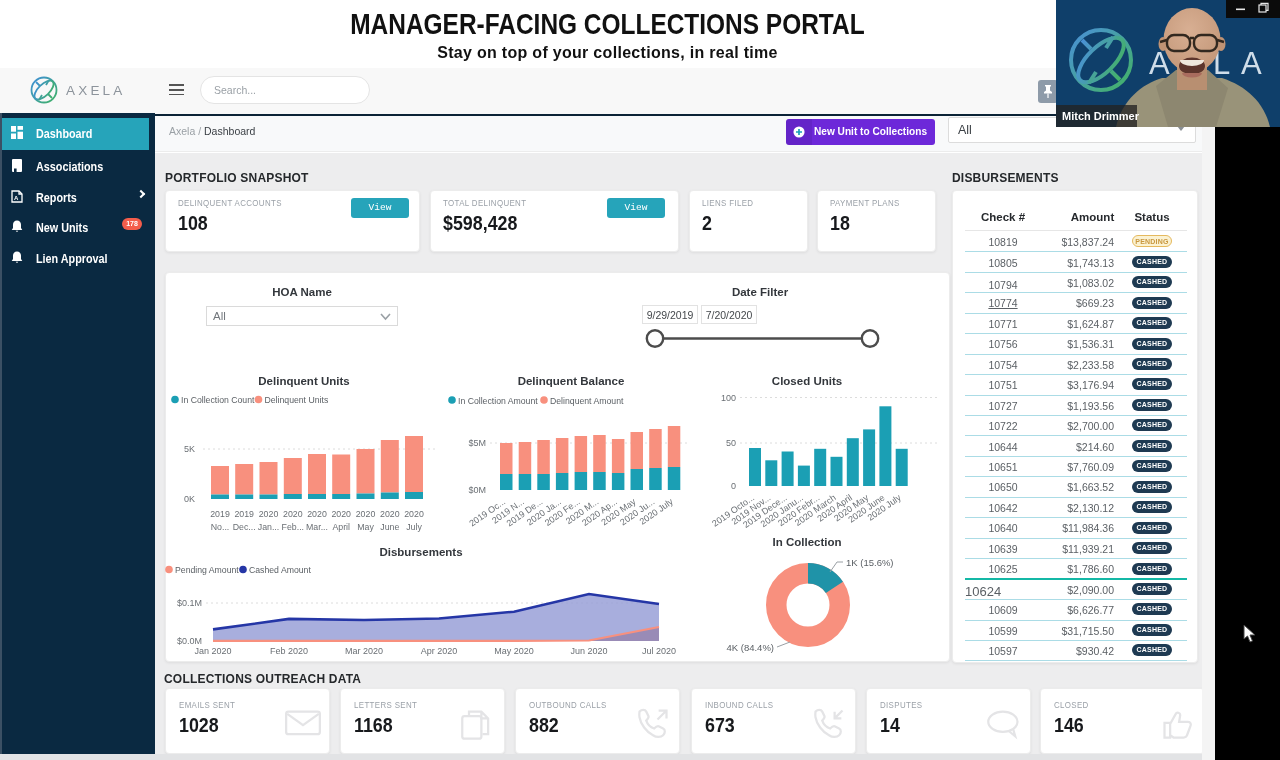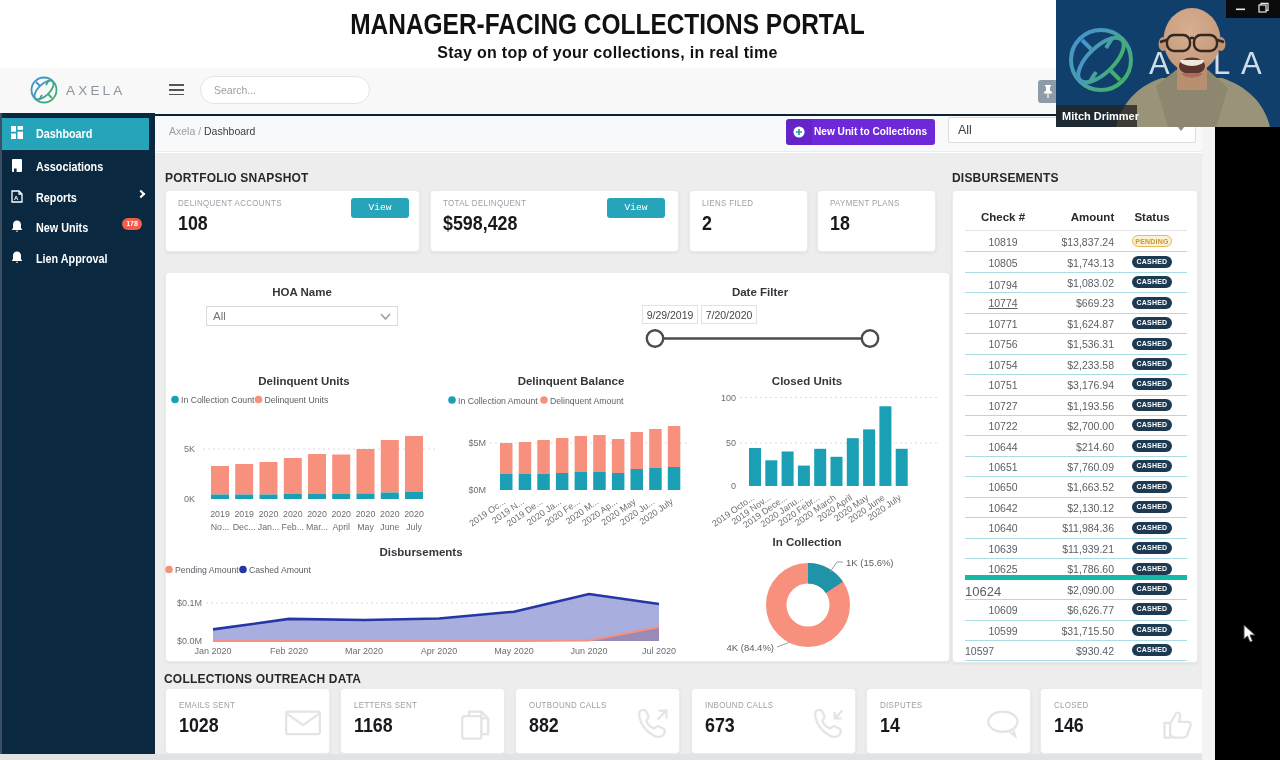--- a/index.html
+++ b/index.html
@@ -382,42 +382,42 @@
       <div style="position:absolute;left:12px;top:327.3px;width:222px;height:20.45px;border-bottom:1px solid #abdce6;">
         <span style="position:absolute;left:0;width:76px;text-align:center;top:4px;font-size:10.5px;color:#5a5f64;">10640</span>
         <span style="position:absolute;left:76px;width:73px;text-align:right;top:4px;font-size:10.5px;color:#5a5f64;">$11,984.36</span>
         <span style="position:absolute;left:167px;top:3.4px;width:40px;height:12px;line-height:12px;border-radius:7px;font-size:7px;font-weight:bold;text-align:center;letter-spacing:.2px;box-sizing:border-box;background:#1e3a52;color:#fff;">CASHED</span>
       </div>
       <div style="position:absolute;left:12px;top:347.7px;width:222px;height:20.45px;border-bottom:1px solid #abdce6;">
         <span style="position:absolute;left:0;width:76px;text-align:center;top:4px;font-size:10.5px;color:#5a5f64;">10639</span>
         <span style="position:absolute;left:76px;width:73px;text-align:right;top:4px;font-size:10.5px;color:#5a5f64;">$11,939.21</span>
         <span style="position:absolute;left:167px;top:3.4px;width:40px;height:12px;line-height:12px;border-radius:7px;font-size:7px;font-weight:bold;text-align:center;letter-spacing:.2px;box-sizing:border-box;background:#1e3a52;color:#fff;">CASHED</span>
       </div>
-      <div style="position:absolute;left:12px;top:368.2px;width:222px;height:20.45px;border-bottom:5px solid #14b8a6;">
+      <div style="position:absolute;left:12px;top:368.2px;width:222px;height:20.45px;border-bottom:2px solid #14b8a6;">
         <span style="position:absolute;left:0;width:76px;text-align:center;top:4px;font-size:10.5px;color:#5a5f64;">10625</span>
         <span style="position:absolute;left:76px;width:73px;text-align:right;top:4px;font-size:10.5px;color:#5a5f64;">$1,786.60</span>
         <span style="position:absolute;left:167px;top:3.4px;width:40px;height:12px;line-height:12px;border-radius:7px;font-size:7px;font-weight:bold;text-align:center;letter-spacing:.2px;box-sizing:border-box;background:#1e3a52;color:#fff;">CASHED</span>
       </div>
       <div style="position:absolute;left:12px;top:388.6px;width:222px;height:20.45px;border-bottom:1px solid #abdce6;">
         <span style="position:absolute;left:0;width:76px;text-align:left;top:4px;font-size:13px;color:#5a5f64;">10624</span>
         <span style="position:absolute;left:76px;width:73px;text-align:right;top:4px;font-size:10.5px;color:#5a5f64;">$2,090.00</span>
         <span style="position:absolute;left:167px;top:3.4px;width:40px;height:12px;line-height:12px;border-radius:7px;font-size:7px;font-weight:bold;text-align:center;letter-spacing:.2px;box-sizing:border-box;background:#1e3a52;color:#fff;">CASHED</span>
       </div>
       <div style="position:absolute;left:12px;top:409.1px;width:222px;height:20.45px;border-bottom:1px solid #abdce6;">
         <span style="position:absolute;left:0;width:76px;text-align:center;top:4px;font-size:10.5px;color:#5a5f64;">10609</span>
         <span style="position:absolute;left:76px;width:73px;text-align:right;top:4px;font-size:10.5px;color:#5a5f64;">$6,626.77</span>
         <span style="position:absolute;left:167px;top:3.4px;width:40px;height:12px;line-height:12px;border-radius:7px;font-size:7px;font-weight:bold;text-align:center;letter-spacing:.2px;box-sizing:border-box;background:#1e3a52;color:#fff;">CASHED</span>
       </div>
       <div style="position:absolute;left:12px;top:429.5px;width:222px;height:20.45px;border-bottom:1px solid #abdce6;">
         <span style="position:absolute;left:0;width:76px;text-align:center;top:4px;font-size:10.5px;color:#5a5f64;">10599</span>
         <span style="position:absolute;left:76px;width:73px;text-align:right;top:4px;font-size:10.5px;color:#5a5f64;">$31,715.50</span>
         <span style="position:absolute;left:167px;top:3.4px;width:40px;height:12px;line-height:12px;border-radius:7px;font-size:7px;font-weight:bold;text-align:center;letter-spacing:.2px;box-sizing:border-box;background:#1e3a52;color:#fff;">CASHED</span>
       </div>
       <div style="position:absolute;left:12px;top:450.0px;width:222px;height:20.45px;border-bottom:1px solid #abdce6;">
-        <span style="position:absolute;left:0;width:76px;text-align:left;top:4px;font-size:10.5px;color:#5a5f64;">10597</span>
+        <span style="position:absolute;left:0;width:76px;text-align:center;top:4px;font-size:10.5px;color:#5a5f64;">10597</span>
         <span style="position:absolute;left:76px;width:73px;text-align:right;top:4px;font-size:10.5px;color:#5a5f64;">$930.42</span>
         <span style="position:absolute;left:167px;top:3.4px;width:40px;height:12px;line-height:12px;border-radius:7px;font-size:7px;font-weight:bold;text-align:center;letter-spacing:.2px;box-sizing:border-box;background:#1e3a52;color:#fff;">CASHED</span>
       </div>
     </div>
 <div class="abs sect" style="left:164px;top:672px;">COLLECTIONS OUTREACH DATA</div>
 <div class="abs card" style="left:165px;top:688px;width:165px;height:66px;">
       <div class="klabel" style="position:absolute;left:13px;top:11px;">EMAILS SENT</div>
       <div class="kval" style="position:absolute;left:13px;top:24px;">1028</div>
       <svg style="position:absolute;right:8px;top:18px;" width="36" height="34" viewBox="0 0 32 28">
         <g fill="none" stroke="#e4e4e6" stroke-width="2">

